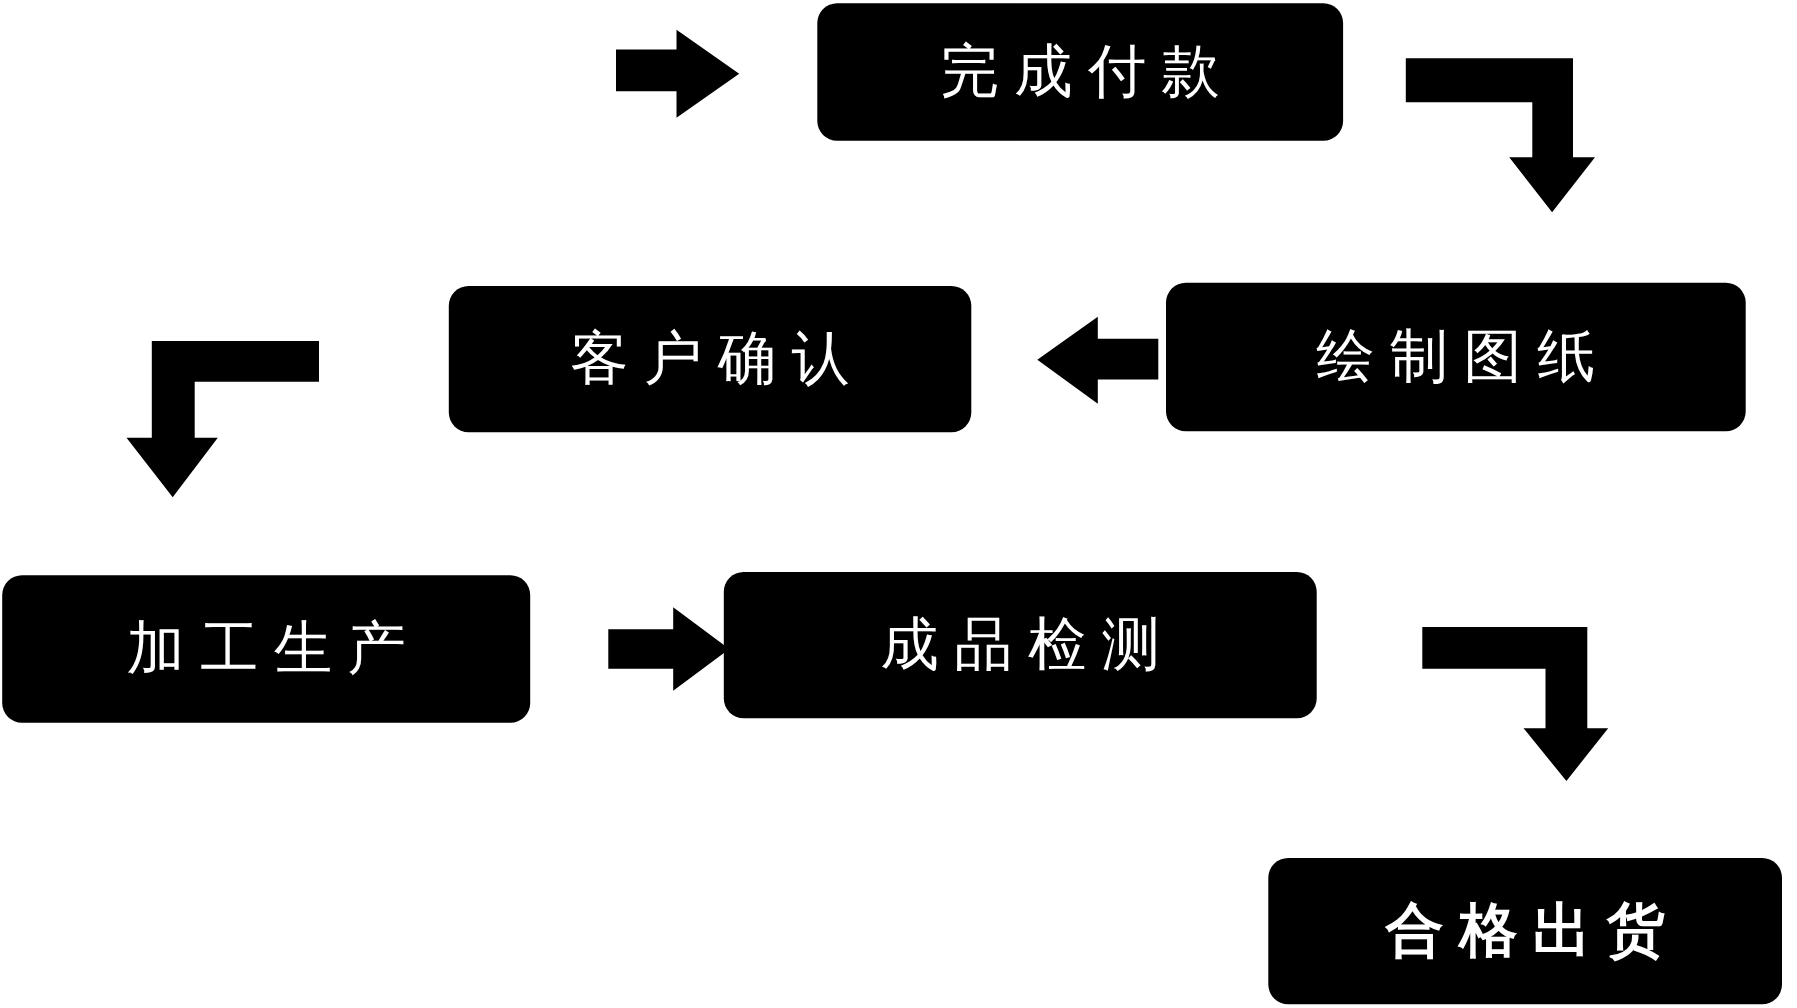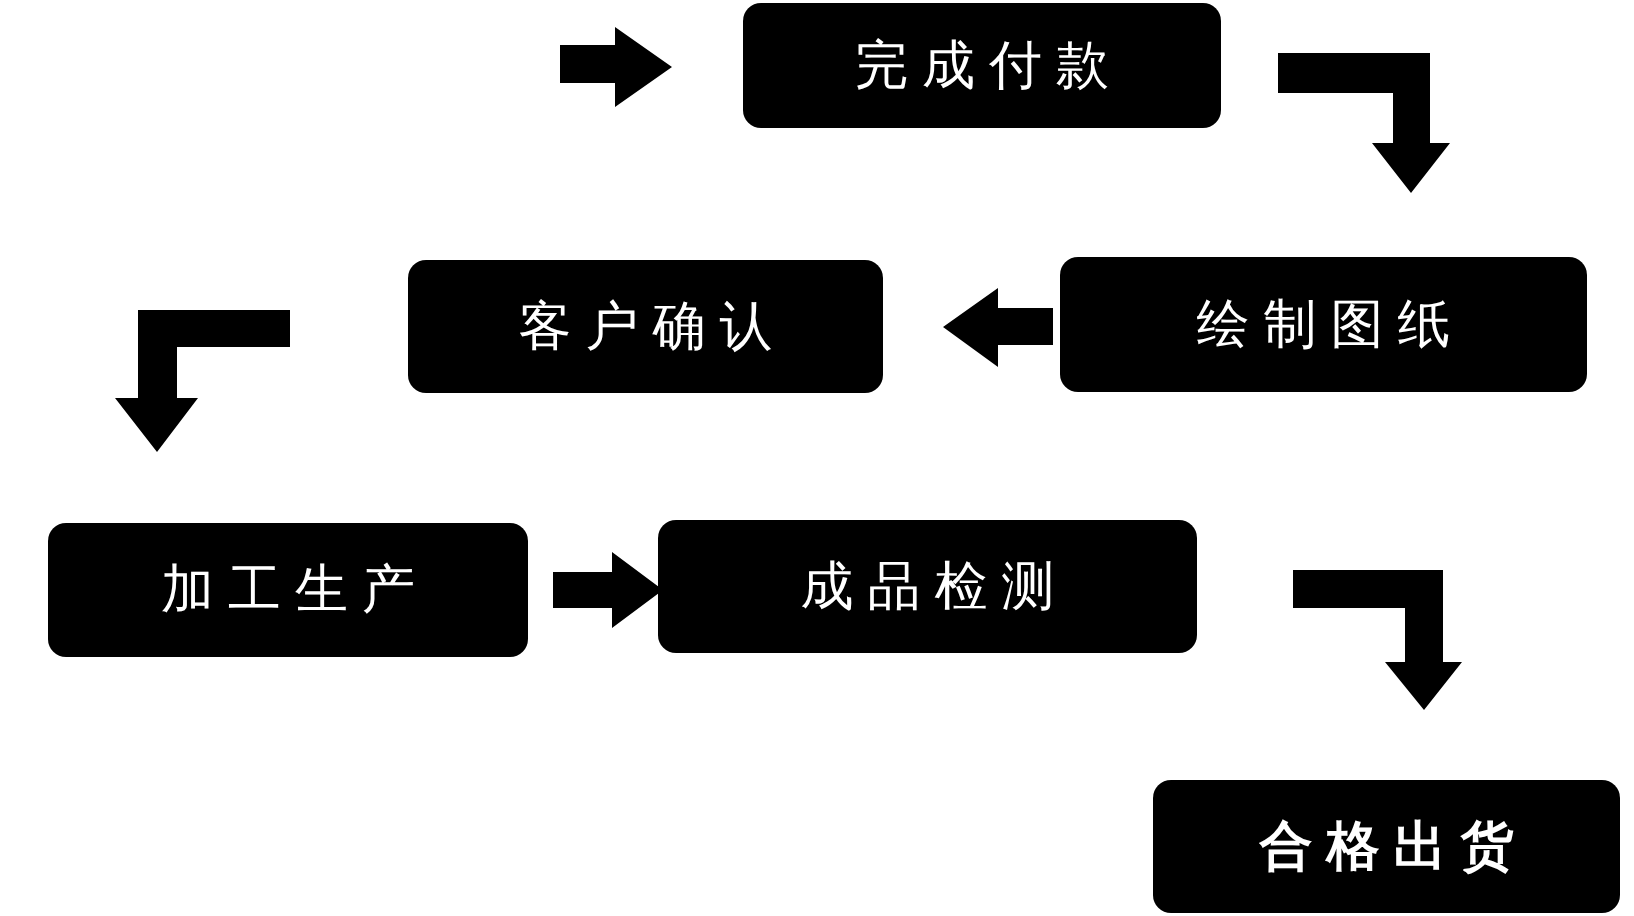--- a/index.html
+++ b/index.html
@@ -35,21 +35,21 @@
     font-size: 55px;
     letter-spacing: 2px;
   }
   .node.tight .lbl {
     margin-right: -2px;
   }
   #n1 { left: 5px;    top: 3px;   width: 473px; height: 125px; }
   #n2 { left: 743px;  top: 3px;   width: 478px; height: 125px; }
   #n3 { left: 1060px; top: 257px; width: 527px; height: 135px; }
   #n4 { left: 408px;  top: 260px; width: 475px; height: 133px; }
-  #n5 { left: 2px;    top: 523px; width: 480px; height: 134px; margin-left: 46px; }
+  #n5 { left: 2px;    top: 523px; width: 480px; height: 134px; }
   #n6 { left: 658px;  top: 520px; width: 539px; height: 133px; align-items: center; }
   #n7 { left: 1153px; top: 780px; width: 467px; height: 133px; font-weight: bold; }
   .arrow-layer {
     position: absolute;
     left: 0;
     top: 0;
     width: 1634px;
     height: 916px;
     pointer-events: none;
   }

